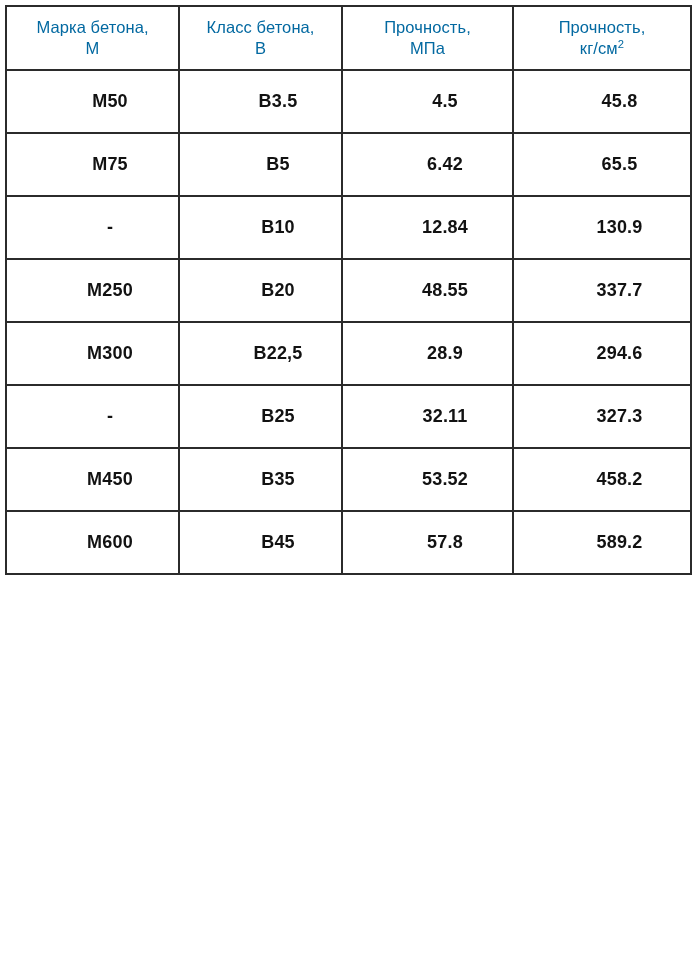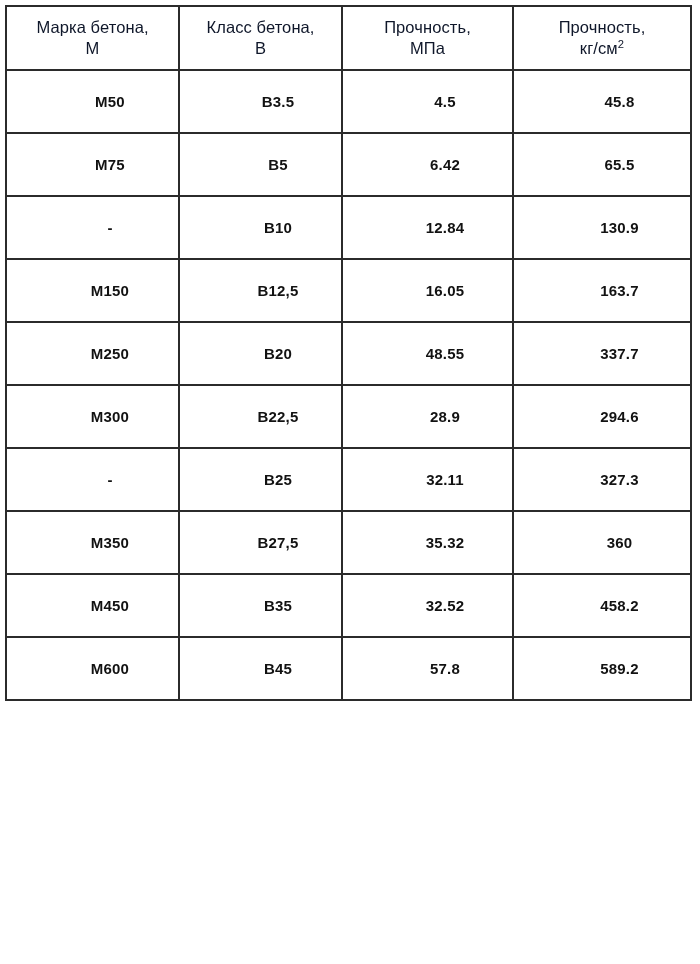--- a/index.html
+++ b/index.html
@@ -44,27 +44,27 @@
     padding: 0 4px;
     background: #ffffff;
   }
 
   table.concrete-table thead th {
     height: 62px;
     font-weight: 400;
     font-size: 16.5px;
     line-height: 1.28;
     letter-spacing: 0.1px;
-    color: #0f172a;
+    color: #0369a1;
   }
 
   table.concrete-table tbody td {
     height: 61px;
     font-weight: 700;
-    font-size: 15px;
+    font-size: 18px;
     line-height: 1.2;
     letter-spacing: 0.2px;
     color: #121212;
     padding-left: 39px;
   }
 
   .hdr-line { display: block; }
 
   sup.sup2 {
     font-size: 0.68em;
@@ -120,53 +120,41 @@
           <td>6.42</td>
           <td>65.5</td>
         </tr>
         <tr>
           <td class="dash-cell">-</td>
           <td>В10</td>
           <td>12.84</td>
           <td>130.9</td>
         </tr>
         <tr>
-          <td>М150</td>
-          <td>В12,5</td>
-          <td>16.05</td>
-          <td>163.7</td>
-        </tr>
-        <tr>
           <td>М250</td>
           <td>В20</td>
           <td>48.55</td>
           <td>337.7</td>
         </tr>
         <tr>
           <td>М300</td>
           <td>В22,5</td>
           <td>28.9</td>
           <td>294.6</td>
         </tr>
         <tr>
           <td class="dash-cell">-</td>
           <td>В25</td>
           <td>32.11</td>
           <td>327.3</td>
         </tr>
         <tr>
-          <td>М350</td>
-          <td>В27,5</td>
-          <td>35.32</td>
-          <td>360</td>
-        </tr>
-        <tr>
           <td>М450</td>
           <td>В35</td>
-          <td>32.52</td>
+          <td>53.52</td>
           <td>458.2</td>
         </tr>
         <tr>
           <td>М600</td>
           <td>В45</td>
           <td>57.8</td>
           <td>589.2</td>
         </tr>
       </tbody>
   </table>

